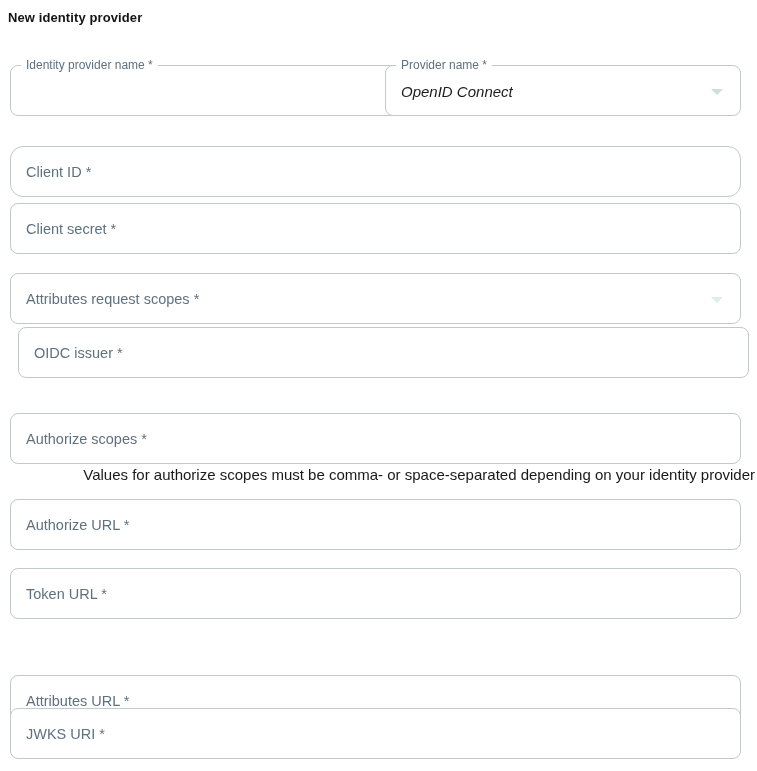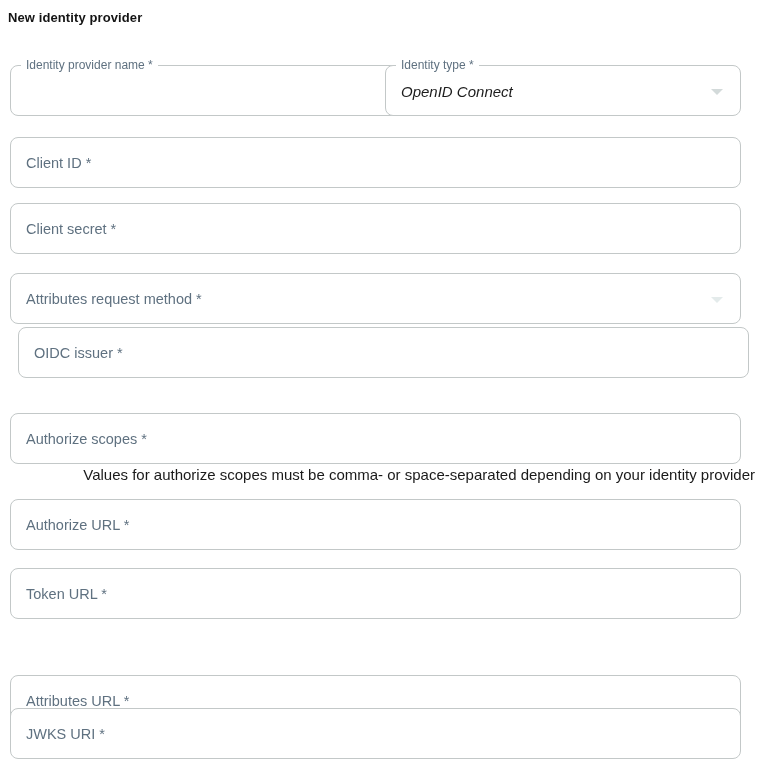--- a/index.html
+++ b/index.html
@@ -60,35 +60,35 @@
 </head>
 <body>
 
 <h1 class="page-title">New identity provider</h1>
 
 <div class="field" style="left:10px; top:65px; width:408px;">
   <span class="float-label">Identity provider name *</span>
 </div>
 
 <div class="field" style="left:385px; top:65px; width:356px;">
-  <span class="float-label">Identity type *</span>
+  <span class="float-label">Provider name *</span>
   <span class="select-value">OpenID Connect</span>
   <span class="chevron"></span>
 </div>
 
-<div class="field full" style="top:137px;">
+<div class="field full" style="top:146px;border-radius:13px;">
   <input type="text" placeholder="Client ID *" style="">
 </div>
 
 <div class="field full" style="top:203px;padding-left:44px;">
   <input type="text" placeholder="Client secret *" style="">
 </div>
 
 <div class="field full" style="top:273px;">
-  <span class="select-placeholder">Attributes request method *</span>
+  <span class="select-placeholder">Attributes request scopes *</span>
   <span class="chevron faint"></span>
 </div>
 
 <div class="field full" style="top:327px;margin-left:8px;">
   <input type="text" placeholder="OIDC issuer *" style="">
 </div>
 
 <div class="field full" style="top:413px;">
   <input type="text" placeholder="Authorize scopes *" style="">
 </div>

